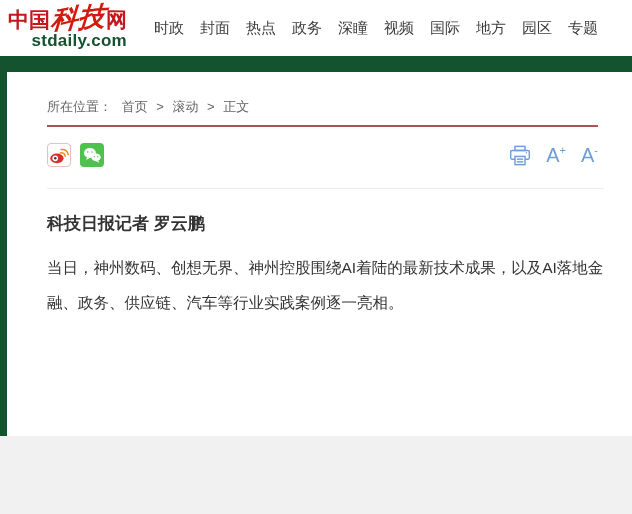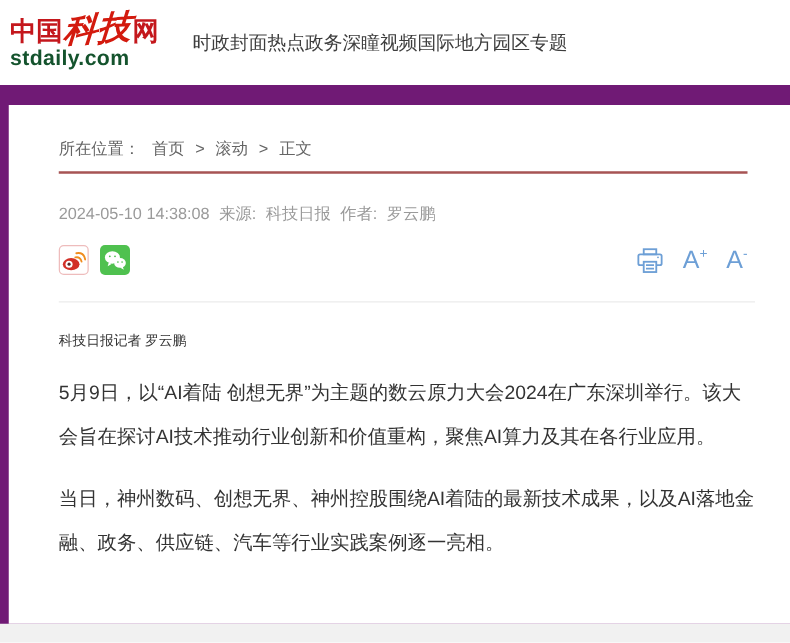--- a/index.html
+++ b/index.html
@@ -5,40 +5,41 @@
   * { margin:0; padding:0; box-sizing:border-box; }
   html,body { width:632px; height:514px; overflow:hidden; }
   body {
     font-family:"Liberation Sans","DejaVu Sans",sans-serif;
     background:#f1f1f1;
     color:#333;
   }
 
   
   .site-header {
-    height:68px; background:#fff;
+    height:56px; background:#fff;
     display:flex; align-items:center;
     padding:0 12px 0 8px;
+    text-align:right;
   }
   .logo { display:flex; flex-direction:column; line-height:1; cursor:pointer; }
   .logo-line1 { display:flex; align-items:flex-end; color:#c4171c; font-weight:bold; font-size:21px; }
   .logo-script {
     font-family:"DejaVu Serif",serif; font-style:italic; font-weight:bold;
     font-size:27px; color:#d31a0e; margin:0 1px;
     transform:skewX(-8deg) rotate(-4deg); display:inline-block; line-height:0.85;
   }
   .logo-line2 { color:#14532d; font-weight:bold; font-size:17px; margin-top:2px; letter-spacing:0.3px; }
 
-  .main-nav { display:flex; margin-left:27px; }
+  .main-nav { display:flex; margin-left:27px; gap:16px; }
   .nav-item {
     font-size:15px; color:#3d3d3d; cursor:pointer; padding:6px 0; white-space:nowrap;
   }
 
   
-  .page { background:#701a75; padding:16px 0 0 7px; height:431px; }
+  .page { background:#14532d; padding:16px 0 0 7px; height:380px; }
   .content-card { background:#fff; height:100%; padding:26px 34px 0 40px; }
 
   .breadcrumb { font-size:13px; color:#656565; }
   .breadcrumb .bc-label { margin-right:6px; }
   .breadcrumb .bc-link { cursor:pointer; }
   .breadcrumb .bc-sep { margin:0 5px; }
 
   .red-rule { height:2px; background:#a75454; margin-top:9px; width:551px; }
 
   .article-title {
@@ -55,21 +56,21 @@
   .weibo-btn { background:#fff; border:1px solid #eebcbc; }
   .wechat-btn { background:#4fc14f; }
   .flex-spacer { flex:1; }
   .tool-icons { display:flex; align-items:center; gap:15px; }
   .print-btn { cursor:pointer; display:flex; align-items:center; }
   .font-btn { cursor:pointer; color:#6d9fd6; font-size:20px; line-height:1; }
   .font-btn sup { font-size:11px; }
 
   .divider { height:1px; background:#ececec; margin-top:21px; width:557px; }
 
-  .author-line { margin-top:23px; font-size:11px; font-weight:normal; color:#333; }
+  .author-line { margin-top:23px; font-size:17px; font-weight:bold; color:#333; }
 
   .body-para { font-size:15.5px; color:#333; line-height:35px; width:557px; }
   .para-1 { margin-top:17px; }
   .para-2 { margin-top:15px; }
 </style>
 </head>
 <body>
 
 <header class="site-header">
   <div class="logo">
@@ -103,27 +104,20 @@
       <span class="bc-link">首页</span>
       <span class="bc-sep">&gt;</span>
       <span class="bc-link">滚动</span>
       <span class="bc-sep">&gt;</span>
       <span class="bc-link">正文</span>
     </div>
 
     <div class="red-rule"></div>
 
 
-    <div class="article-meta">
-      <span>2024-05-10 14:38:08</span>
-      <span>来源:</span>
-      <span>科技日报</span>
-      <span>作者:</span>
-      <span>罗云鹏</span>
-    </div>
 
     <div class="share-row">
       <div class="share-icons">
         <div class="icon-btn weibo-btn">
           <svg width="20" height="20" viewBox="0 0 24 24">
             <ellipse cx="9.5" cy="16" rx="8" ry="5.8" fill="#d23028"></ellipse>
             <circle cx="7.5" cy="16" r="3.4" fill="#ffffff"></circle>
             <circle cx="7.5" cy="16" r="1.5" fill="#5a2a2a"></circle>
             <path d="M13.5 9.5 Q18.5 8.5 19.5 13.5" stroke="#f08c1e" stroke-width="1.8" fill="none" stroke-linecap="round"></path>
             <path d="M14.5 5.5 Q21.8 4.2 23 11.5" stroke="#f08c1e" stroke-width="1.8" fill="none" stroke-linecap="round"></path>
@@ -158,17 +152,16 @@
         </div>
         <div class="font-btn"><span>A</span><sup>+</sup></div>
         <div class="font-btn"><span>A</span><sup>-</sup></div>
       </div>
     </div>
 
     <div class="divider"></div>
 
     <div class="author-line">科技日报记者 罗云鹏</div>
 
-    <p class="body-para para-1">5月9日，以“AI着陆 创想无界”为主题的数云原力大会2024在广东深圳举行。该大会旨在探讨AI技术推动行业创新和价值重构，聚焦AI算力及其在各行业应用。</p>
     <p class="body-para para-2">当日，神州数码、创想无界、神州控股围绕AI着陆的最新技术成果，以及AI落地金融、政务、供应链、汽车等行业实践案例逐一亮相。</p>
 
   </main>
 </div>
 
 </body></html>

